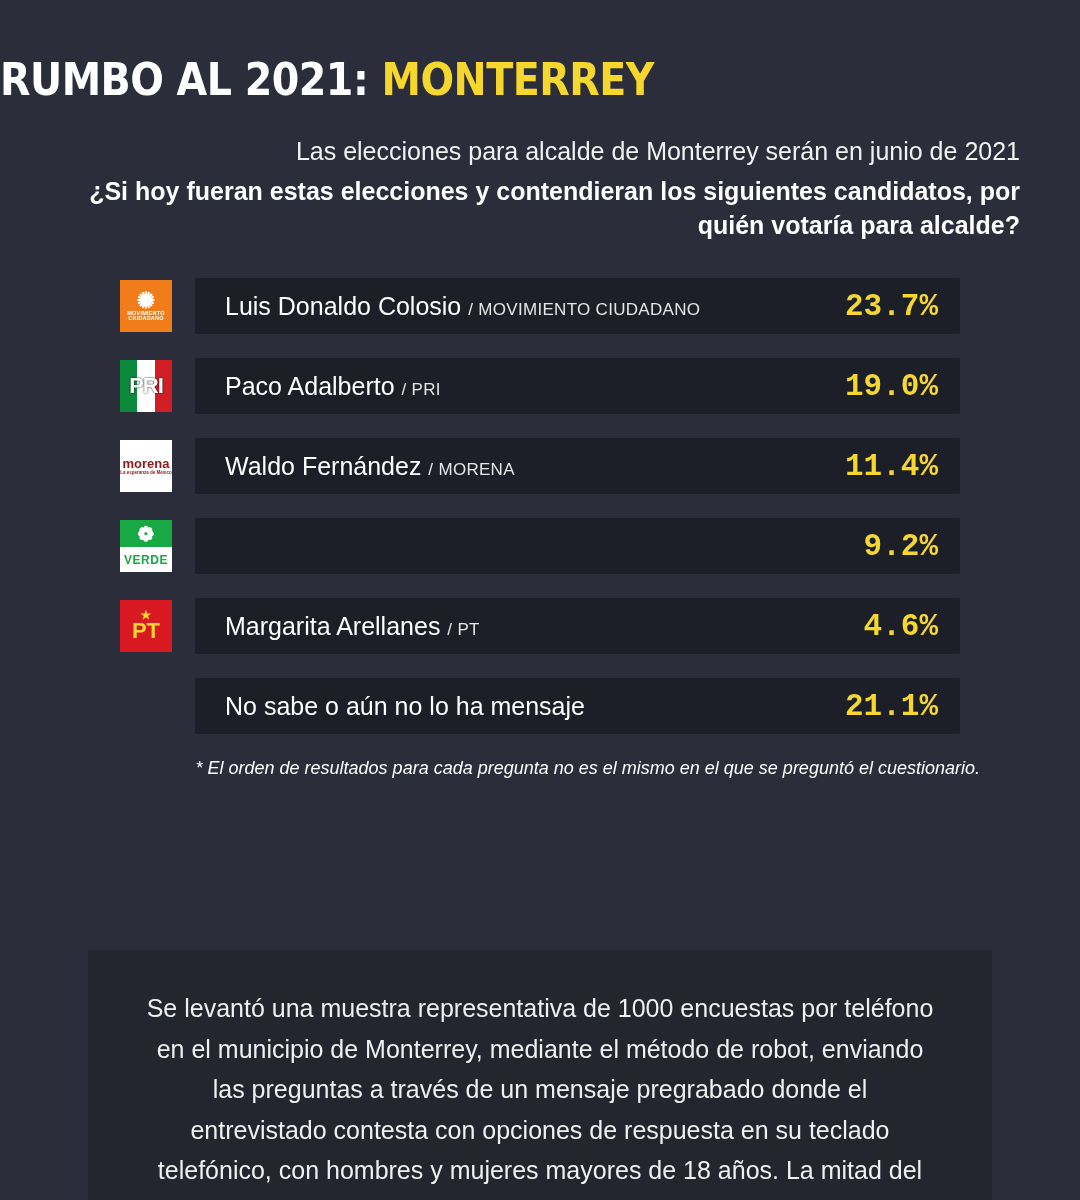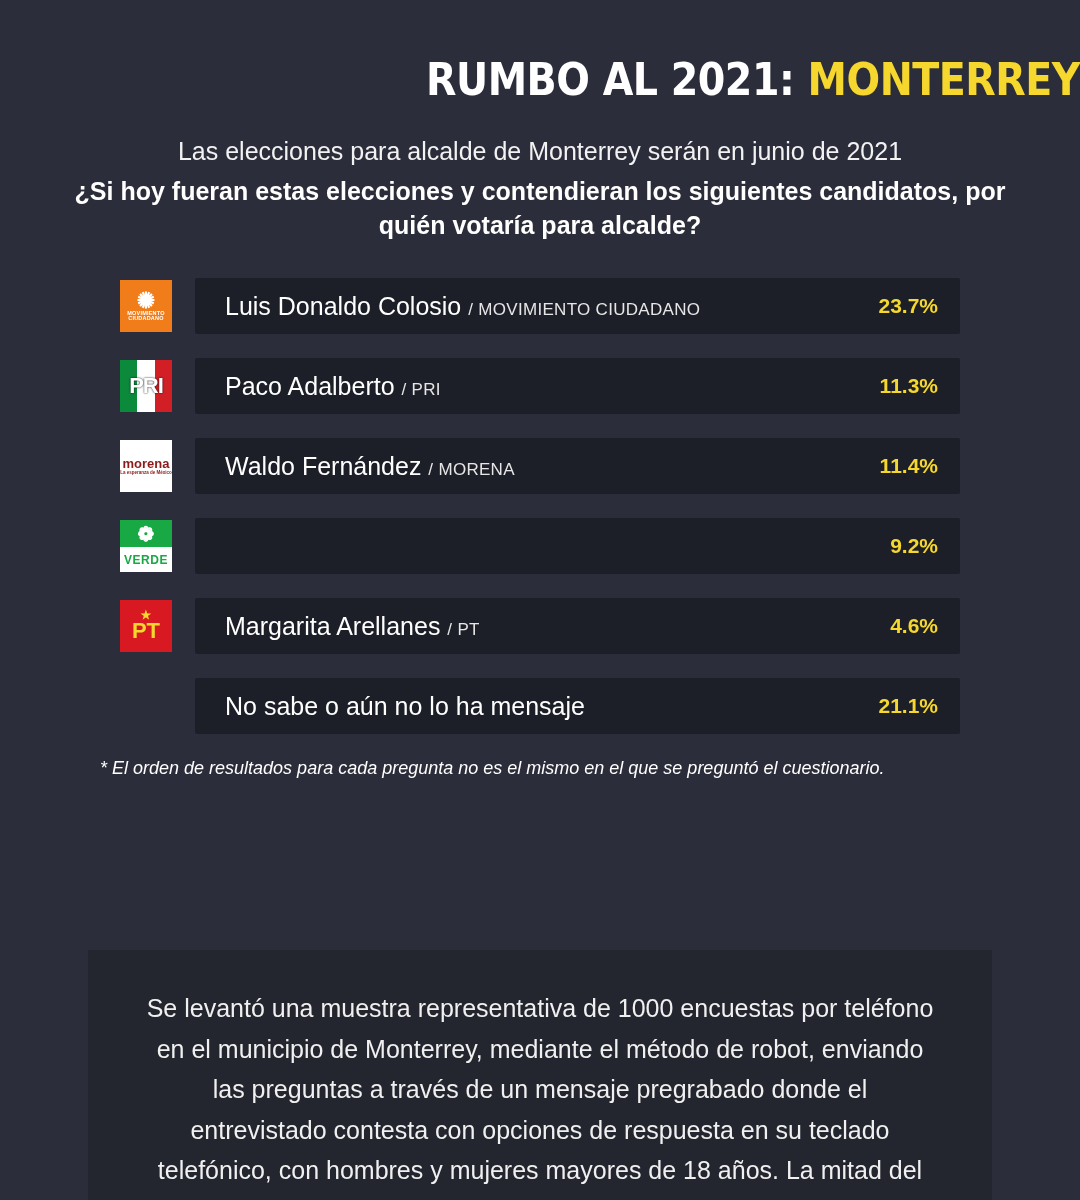--- a/index.html
+++ b/index.html
@@ -10,31 +10,31 @@
   body {
     width: 1080px;
     height: 1200px;
     background: #2b2d3a;
     font-family: "Liberation Sans", sans-serif;
     color: #ffffff;
     overflow: hidden;
     position: relative;
   }
   .title {
-    text-align: right;
+    text-align: left;
     font-size: 44px;
     font-weight: bold;
     letter-spacing: -0.5px;
     padding-top: 54px;
     font-family: "DejaVu Sans", sans-serif;
     font-stretch: condensed;
   }
   .title .accent { color: #f5d72e; }
   .subtitle-wrap {
-    text-align: center;
+    text-align: right;
     margin-top: 30px;
     padding: 0 60px;
   }
   .subtitle-line1 {
     font-size: 25px;
     font-weight: 400;
     color: #f2f2f2;
     line-height: 1.35;
   }
   .subtitle-line2 {
@@ -90,24 +90,24 @@
   }
   .party {
     font-size: 17px;
     color: #e6e6e6;
     letter-spacing: 0.3px;
   }
   .pct {
     position: absolute;
     z-index: 2;
     right: 22px;
-    font-size: 21px;
+    font-size: 31px;
     font-weight: bold;
     color: #f5d72e;
-    font-family: Liberation Sans, sans-serif;
+    font-family: Liberation Mono, monospace;
   }
   .row.nologo .logo { visibility: hidden; }
   
   .lg-mc {
     background: #f07d1a;
     width: 52px; height: 52px;
     color: #fff;
     flex-direction: column;
     justify-content: center;
   }
@@ -147,21 +147,21 @@
   }
   .lg-pt {
     background: #d81921; width: 52px; height: 52px;
     flex-direction: column; justify-content: center; align-items: center;
   }
   .lg-pt .pt-star { color: #f5d72e; font-size: 12px; line-height: 10px; }
   .lg-pt .pt-txt { color: #f5d72e; font-size: 22px; font-weight: bold; line-height: 22px; }
   .footnote {
     margin-top: 16px;
     padding: 0 100px;
-    text-align: left;
+    text-align: right;
     font-size: 18px;
     font-style: italic;
     color: #ffffff;
   }
   .method {
     position: absolute;
     left: 88px;
     right: 88px;
     top: 950px;
     bottom: 0;
@@ -209,21 +209,21 @@
     <div class="logo lg-pri">
       <span class="pri-txt">PRI</span>
     </div>
     <div class="name">
       <span>Paco Adalberto</span>
       <span class="party">
         <span>/</span>
         <span>PRI</span>
       </span>
     </div>
-    <div class="pct">11.3%</div>
+    <div class="pct">19.0%</div>
   </div>
 
   <div class="row">
     <div class="bar"></div>
     <div class="logo lg-morena">
       <span class="m1">morena</span>
       <span class="m2">La esperanza de México</span>
     </div>
     <div class="name">
       <span>Waldo Fernández</span>

